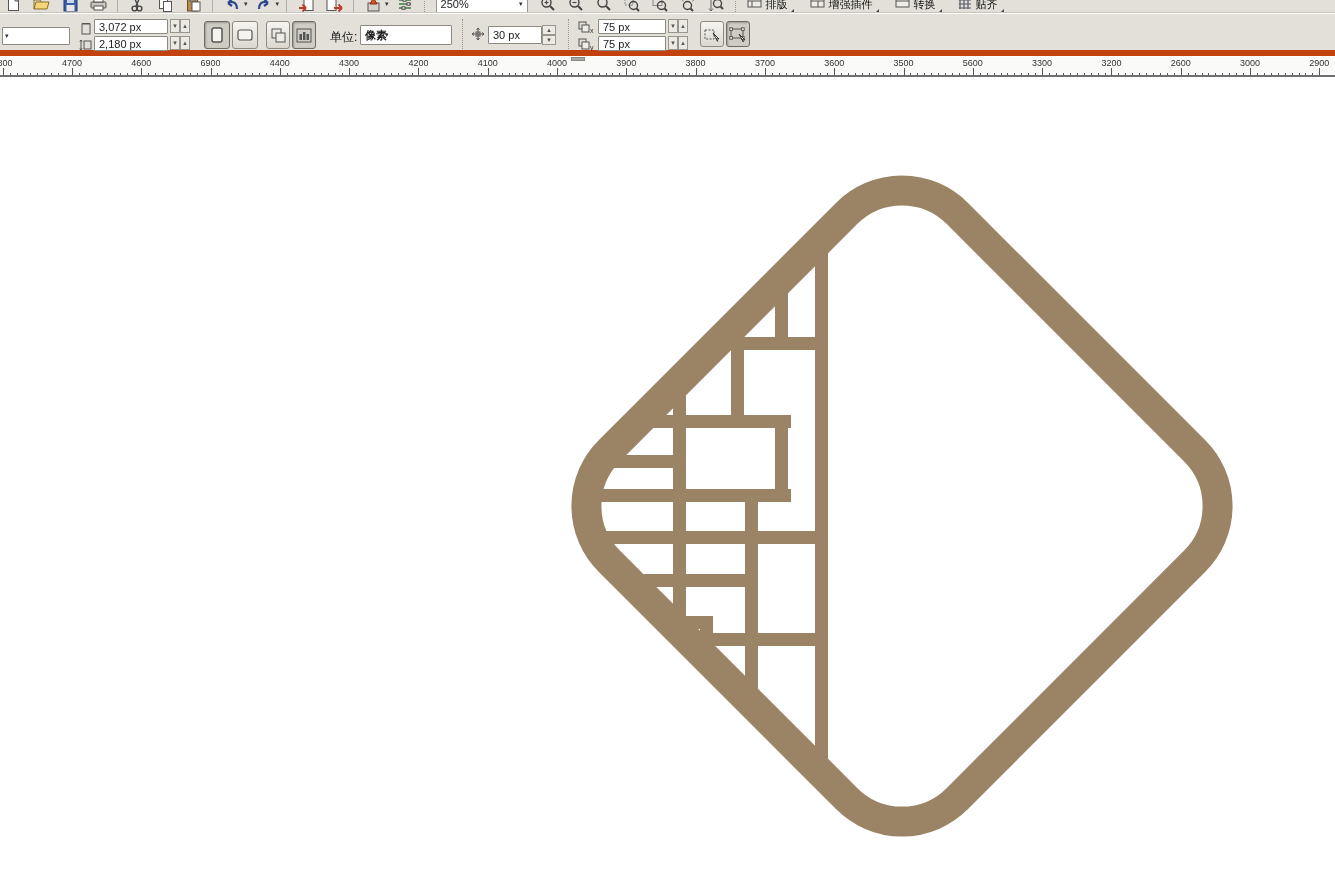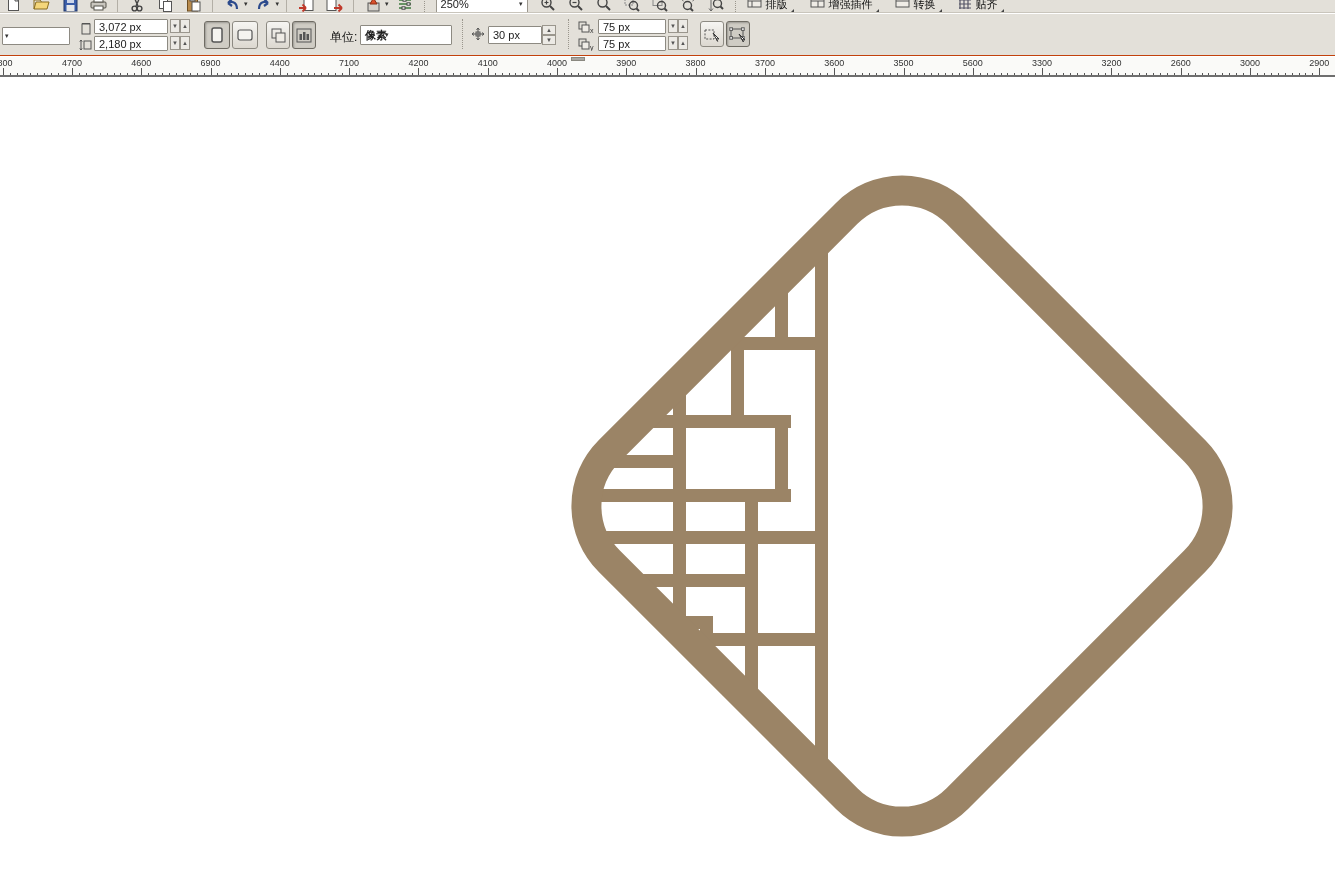--- a/index.html
+++ b/index.html
@@ -23,21 +23,21 @@
     padding:0 4px; margin:0 6px; flex:0 0 auto; justify-content:space-between; }
   .zoom-combo .drop-arrow { margin:0; }
   .cnbtn { display:flex; align-items:center; height:20px; padding:0 6px;
     font-size:11px; color:#111; flex:0 0 auto; position:relative; margin-right:10px; }
   .cnbtn .ic { margin-right:4px; }
   .cnbtn .corner { position:absolute; right:0; bottom:1px; width:0; height:0;
     border-left:4px solid transparent; border-bottom:4px solid #444; }
 
   
   .prop { position:absolute; left:0; top:14px; width:1335px; height:42px;
-    background:#e3e0d9; border-bottom:1px solid #c2410c; }
+    background:#e3e0d9; border-bottom:6px solid #c2410c; }
   .pfield { position:absolute; background:#fff; border:1px solid #8d8a82;
     font-size:11px; color:#222; display:flex; align-items:center; padding:0 4px;
     border-radius:1px; }
   .pcombo { justify-content:flex-start;font-weight:bold; }
   .plabel { position:absolute; font-size:12px; color:#111; }
   .pbtn { position:absolute; border:1px solid #8d8a82; border-radius:3px;
     background:linear-gradient(#f6f5f2,#dcd8d0); display:flex; align-items:center;
     justify-content:center; }
   .pbtn.pressed { background:#cfccc4; border:1px solid #6f6c64;
     box-shadow:inset 1px 1px 2px rgba(0,0,0,.25); }
@@ -427,21 +427,21 @@
       <span class="rtick" style="left:279.8px;height:7px"></span>
       <span class="rtick" style="left:286.7px;height:2px"></span>
       <span class="rtick" style="left:293.7px;height:2px"></span>
       <span class="rtick" style="left:300.6px;height:2px"></span>
       <span class="rtick" style="left:307.5px;height:2px"></span>
       <span class="rtick" style="left:314.4px;height:2px"></span>
       <span class="rtick" style="left:321.4px;height:2px"></span>
       <span class="rtick" style="left:328.3px;height:2px"></span>
       <span class="rtick" style="left:335.2px;height:2px"></span>
       <span class="rtick" style="left:342.2px;height:2px"></span>
-      <span class="rlabel" style="left:349.1px">7100</span>
+      <span class="rlabel" style="left:349.1px">4300</span>
       <span class="rtick" style="left:349.1px;height:7px"></span>
       <span class="rtick" style="left:356.0px;height:2px"></span>
       <span class="rtick" style="left:363.0px;height:2px"></span>
       <span class="rtick" style="left:369.9px;height:2px"></span>
       <span class="rtick" style="left:376.8px;height:2px"></span>
       <span class="rtick" style="left:383.8px;height:2px"></span>
       <span class="rtick" style="left:390.7px;height:2px"></span>
       <span class="rtick" style="left:397.6px;height:2px"></span>
       <span class="rtick" style="left:404.5px;height:2px"></span>
       <span class="rtick" style="left:411.5px;height:2px"></span>

